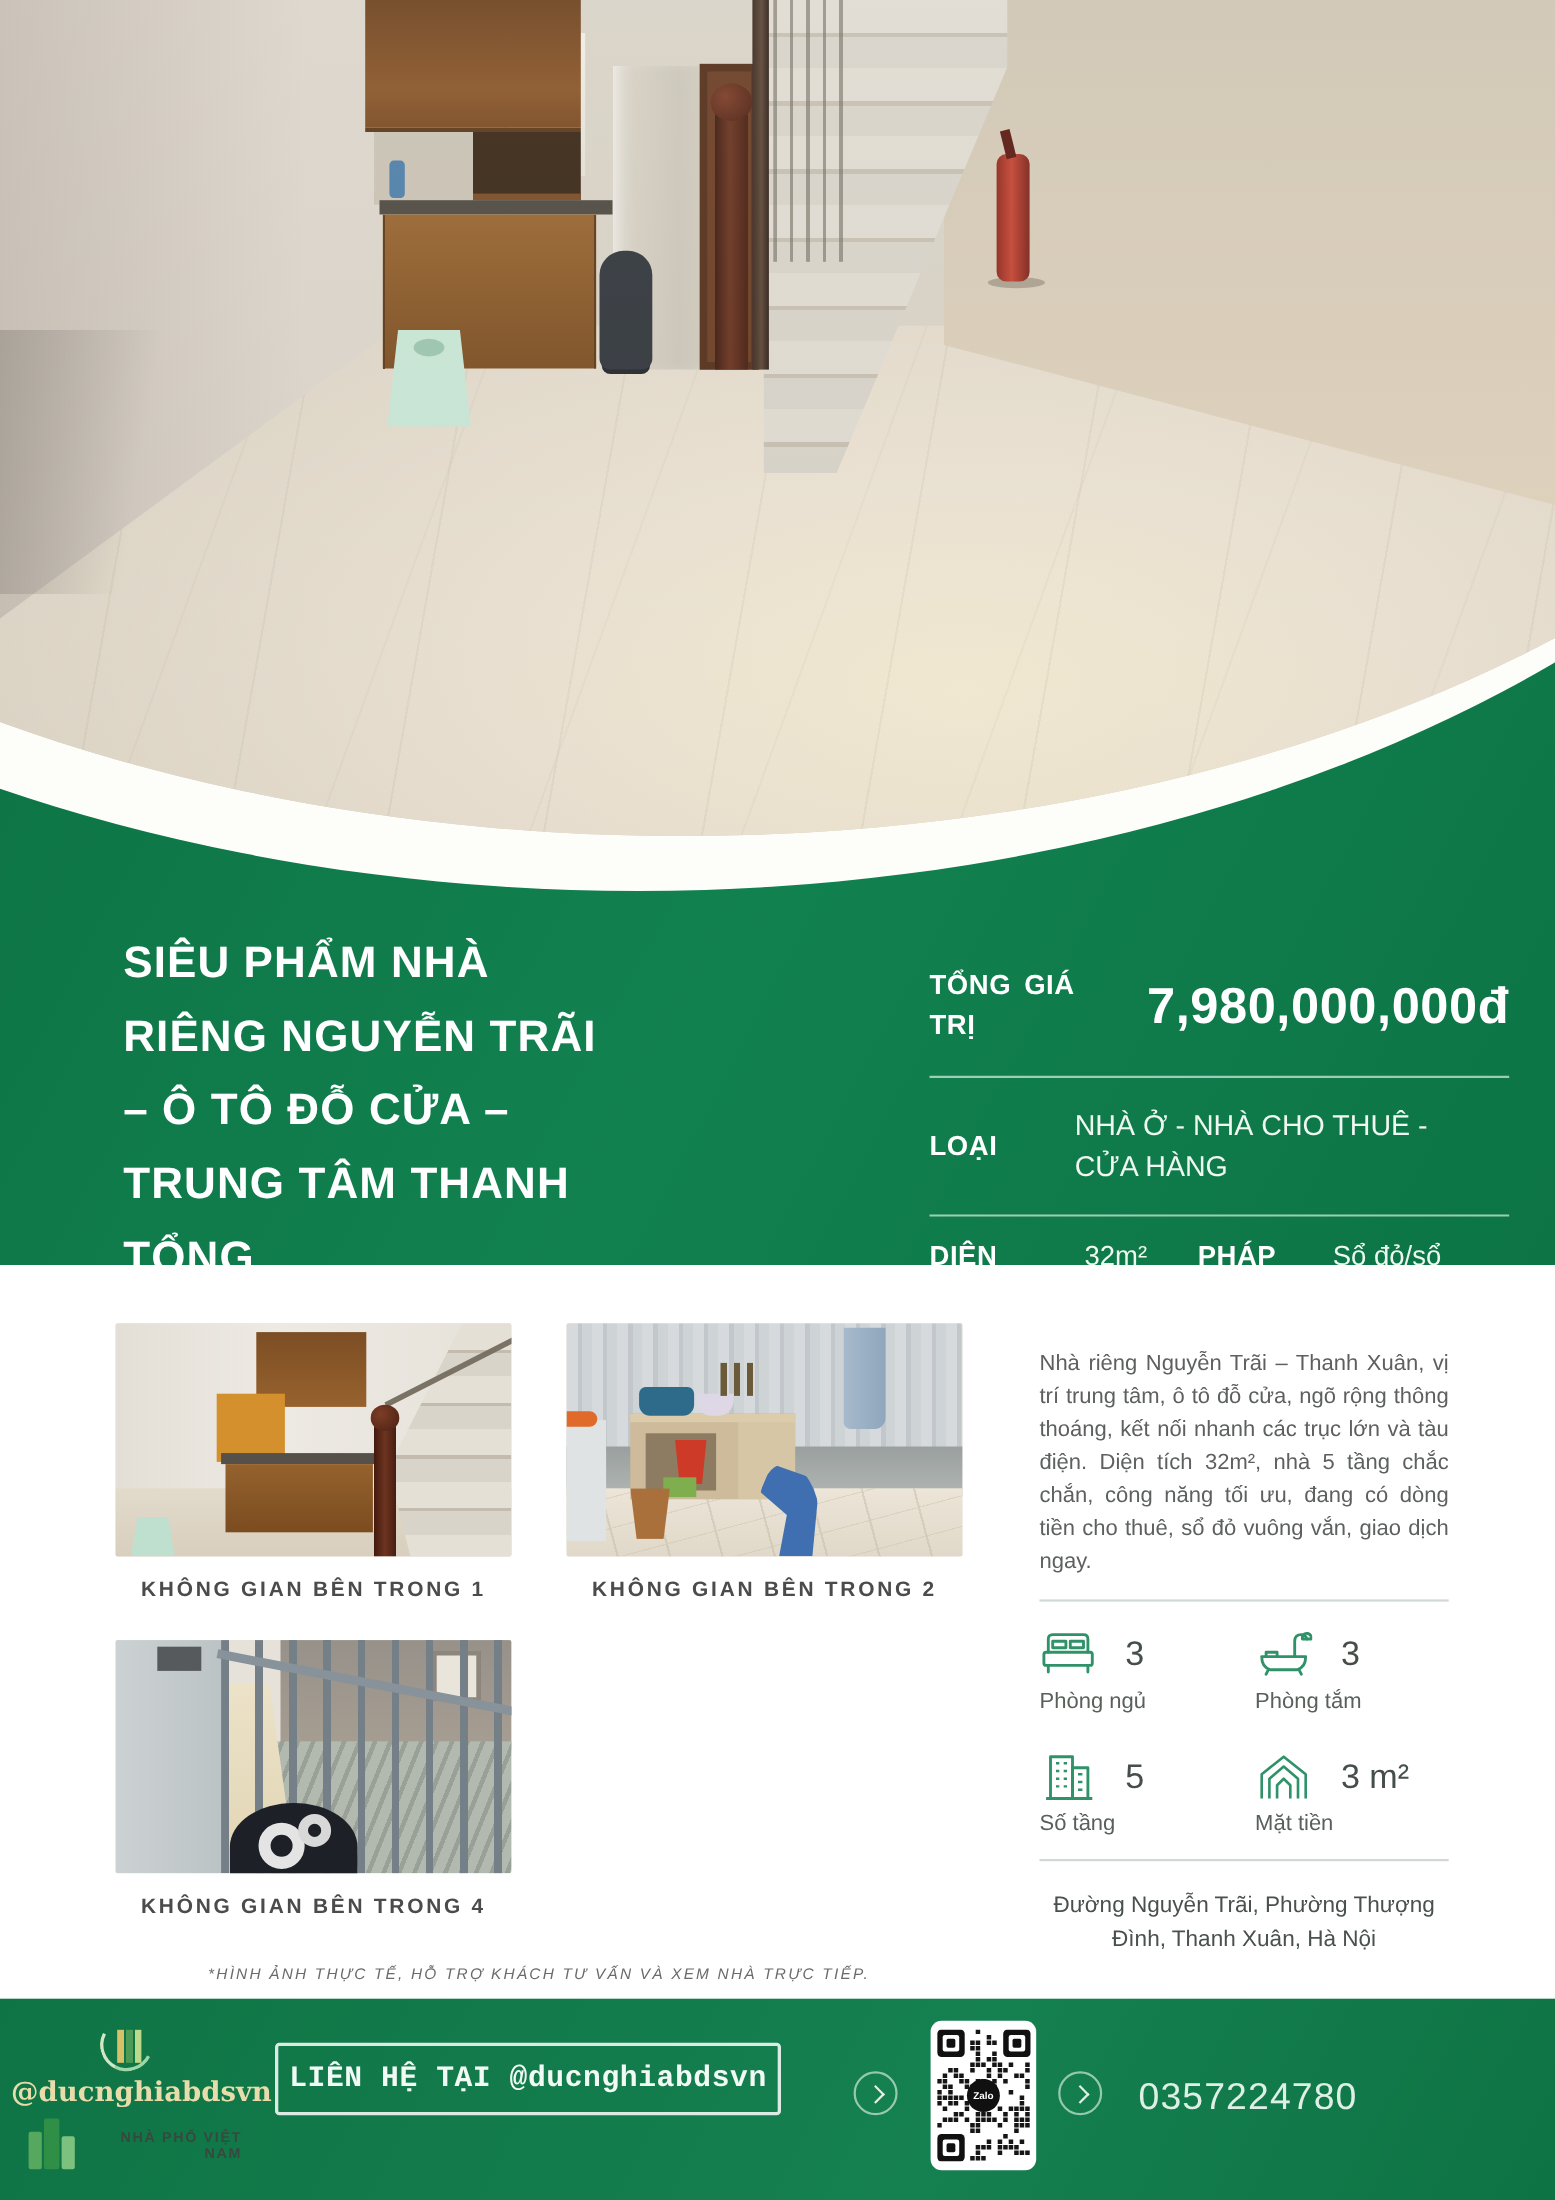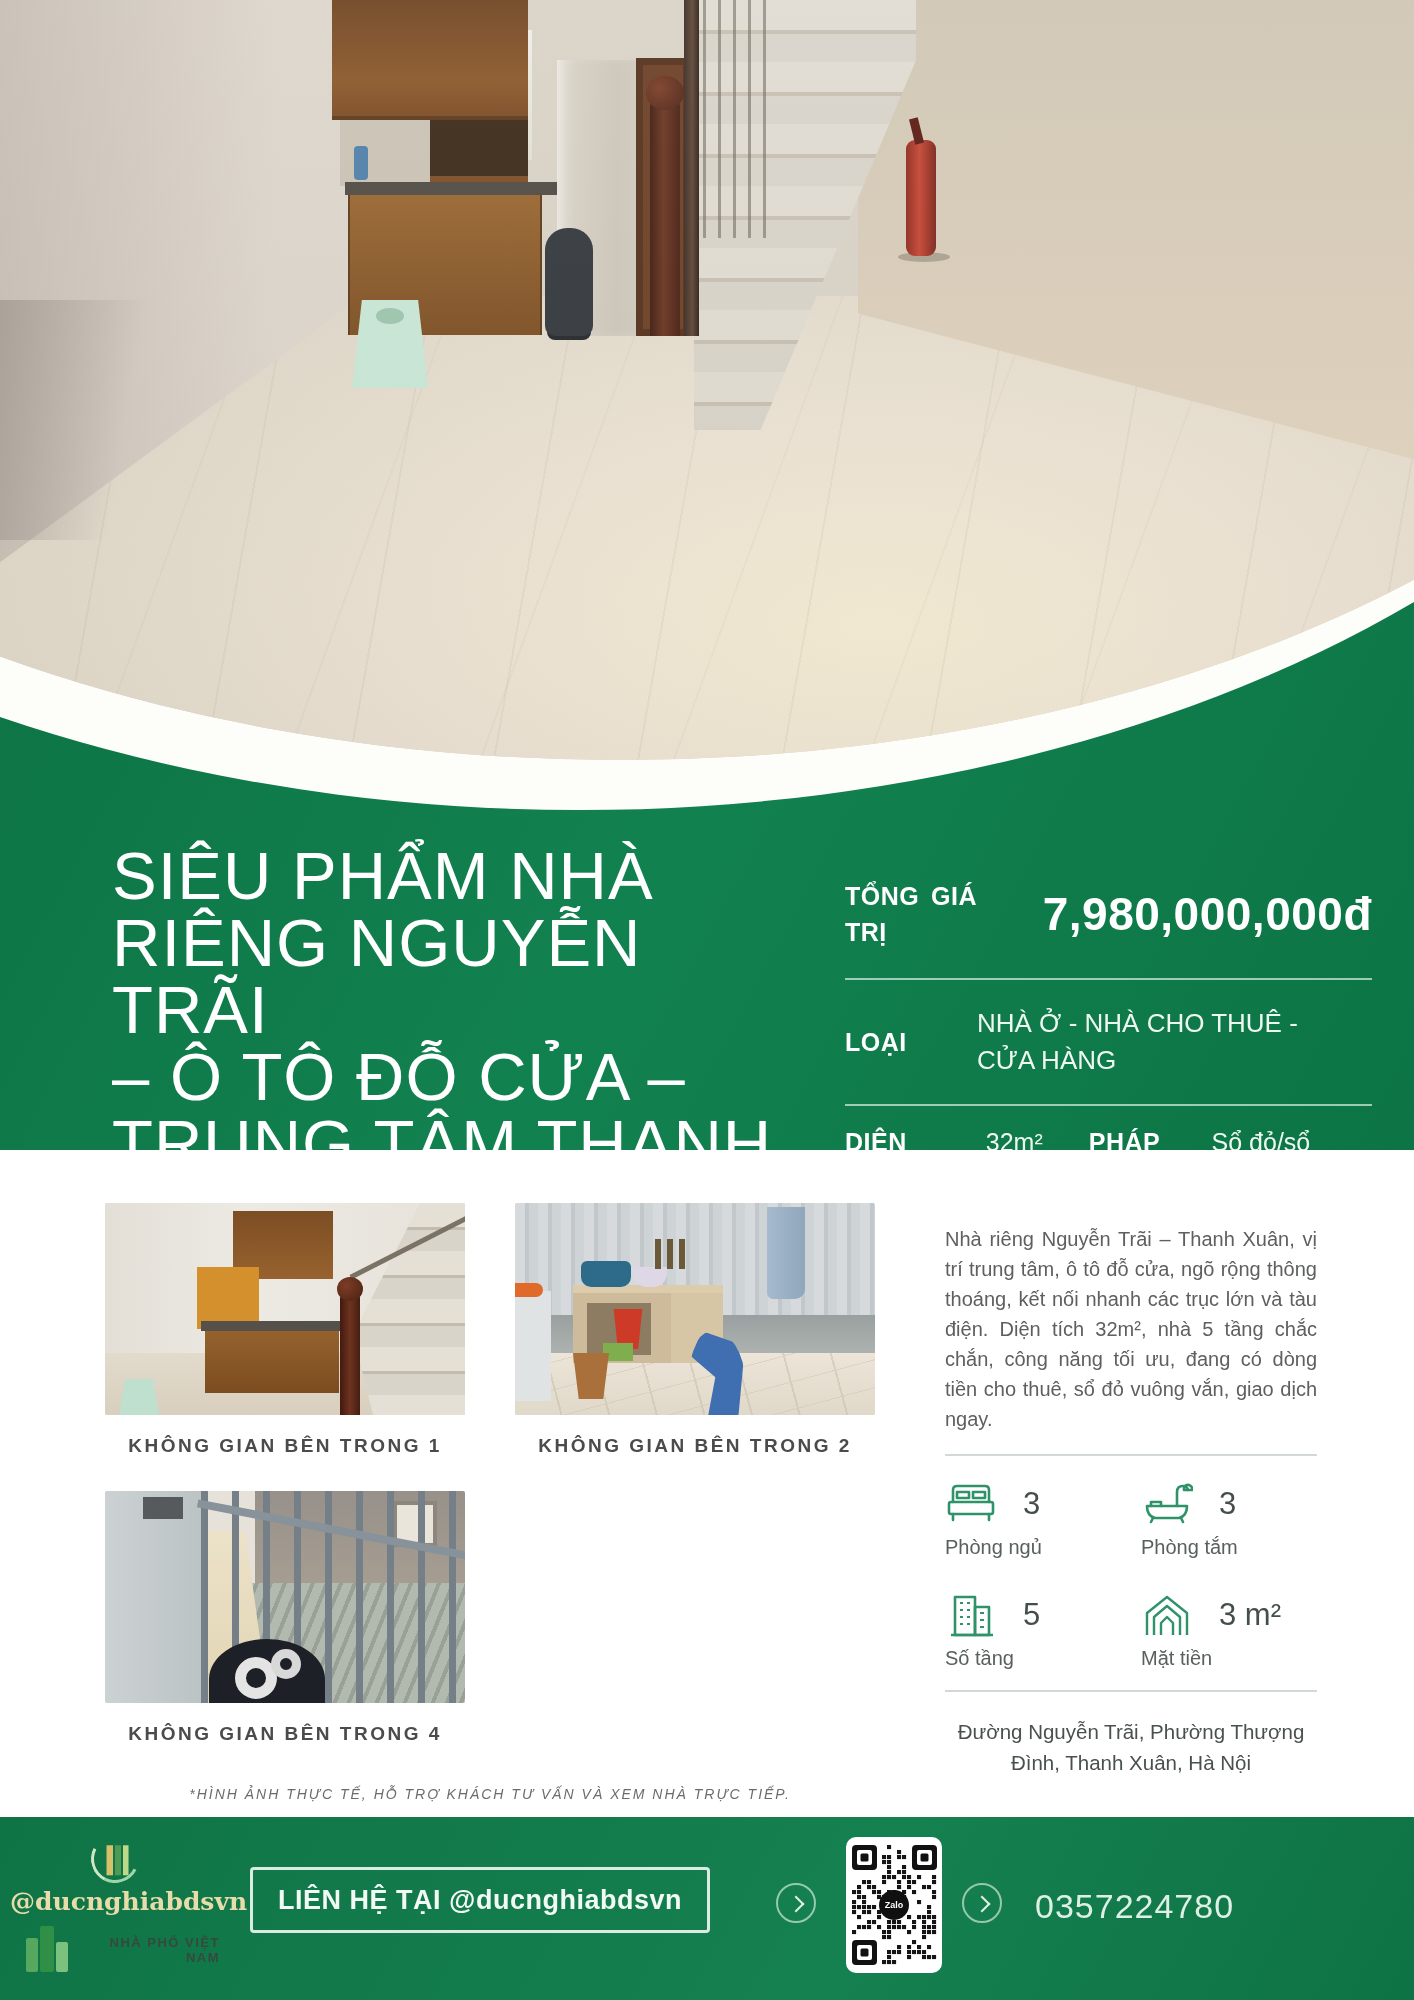--- a/index.html
+++ b/index.html
@@ -65,22 +65,22 @@
     background:linear-gradient(90deg,#8f2a1e,#c44534 45%,#7e241a);}
   .h-ext-nozzle{left:912px;top:118px;width:9px;height:26px;background:#5a1a12;transform:rotate(-14deg);}
   .h-ext-shadow{left:898px;top:252px;width:52px;height:10px;border-radius:50%;background:rgba(90,80,70,.35);}
   .h-stool{left:352px;top:300px;width:76px;height:88px;background:#c8e6d5;
     clip-path:polygon(13% 0,87% 0,100% 100%,0 100%);}
   .h-stool-hole{left:376px;top:308px;width:28px;height:16px;border-radius:50%;background:#9cc5ae;}
   .h-haze{left:0;top:0;width:1414px;height:852px;
     background:linear-gradient(180deg,rgba(255,255,255,.07),rgba(125,115,98,.05));}
 
   
-  .title-block{left:112px;top:842px;width:680px;color:#ffffff;font-weight:400;
-    font-size:67px;line-height:67px;letter-spacing:1px;}
+  .title-block{left:112px;top:842px;width:680px;color:#ffffff;font-weight:700;
+    font-size:40px;line-height:67px;letter-spacing:1px;}
   .title-block span{display:block;}
   .price-block{left:845px;top:866px;width:527px;color:#ffffff;}
   .p-row{display:flex;align-items:center;}
   .p-label{width:132px;font-weight:700;font-size:25px;line-height:36px;letter-spacing:.5px;text-align:justify;}
   .p-value-big{flex:1;text-align:right;font-weight:800;font-size:46px;letter-spacing:.5px;}
   .p-line{border:none;border-top:2px solid rgba(235,250,242,.65);margin:16px 0;}
   .p-value{flex:1;font-size:26px;line-height:37px;color:#eef8f1;max-width:360px;}
   .p-row3{display:flex;align-items:baseline;font-size:25px;padding-top:6px;}
   .p-row3 .b{font-weight:700;letter-spacing:.5px;}
   .p-row3 .v{color:#eef8f1;margin-left:12px;}
@@ -199,25 +199,25 @@
     background:linear-gradient(90deg,#d6c06a 0 6px,transparent 6px 8px,#4c9a55 8px 14px,transparent 14px 16px,#bcd98a 16px 22px);}
   .handle{margin-top:4px;font-family:"DejaVu Serif","Liberation Serif",serif;font-weight:700;
     font-size:25px;color:#e9dcab;}
   .np-row{margin-top:8px;display:flex;align-items:center;justify-content:flex-start;padding-left:12px;}
   .np-logo{position:relative;width:52px;height:52px;flex:0 0 auto;}
   .np-b1{position:absolute;left:4px;top:14px;width:12px;height:34px;background:#57a85f;border-radius:2px;}
   .np-b2{position:absolute;left:18px;top:2px;width:14px;height:46px;background:#2f8f46;border-radius:2px;}
   .np-b3{position:absolute;left:34px;top:18px;width:12px;height:30px;background:#7cc27e;border-radius:2px;}
   .np-text{margin-left:10px;font-size:13px;font-weight:700;letter-spacing:1.5px;color:#37493f;
     font-stretch:condensed;}
-  .contact-btn{position:absolute;left:250px;top:50px;width:460px;height:66px;
+  .contact-btn{position:absolute;left:250px;top:40px;width:460px;height:66px;
     border:3px solid rgba(255,255,255,.85);border-radius:4px;background:transparent;
     color:#f2faf5;font-weight:700;font-size:27px;letter-spacing:.5px;
     display:flex;align-items:center;justify-content:center;cursor:pointer;
-    font-family:Liberation Sans, sans-serif;}
+    font-family:Liberation Mono, monospace;}
   .chev{position:absolute;width:40px;height:40px;border:2px solid rgba(235,250,242,.6);border-radius:50%;}
   .chev::after{content:"";position:absolute;left:12px;top:13px;width:10px;height:10px;
     border-top:2.5px solid #dff0e6;border-right:2.5px solid #dff0e6;transform:rotate(45deg);}
   .chev1{left:776px;top:66px;}
   .chev2{left:962px;top:66px;}
   .qr-panel{position:absolute;left:846px;top:20px;width:96px;height:136px;background:#ffffff;
     border-radius:10px;display:flex;align-items:center;justify-content:center;}
   .qr-pattern{position:relative;width:85px;height:121px;}
   .qr-badge{position:absolute;left:50%;top:50%;transform:translate(-50%,-50%);
     width:30px;height:30px;border-radius:50%;background:#101010;color:#ffffff;

